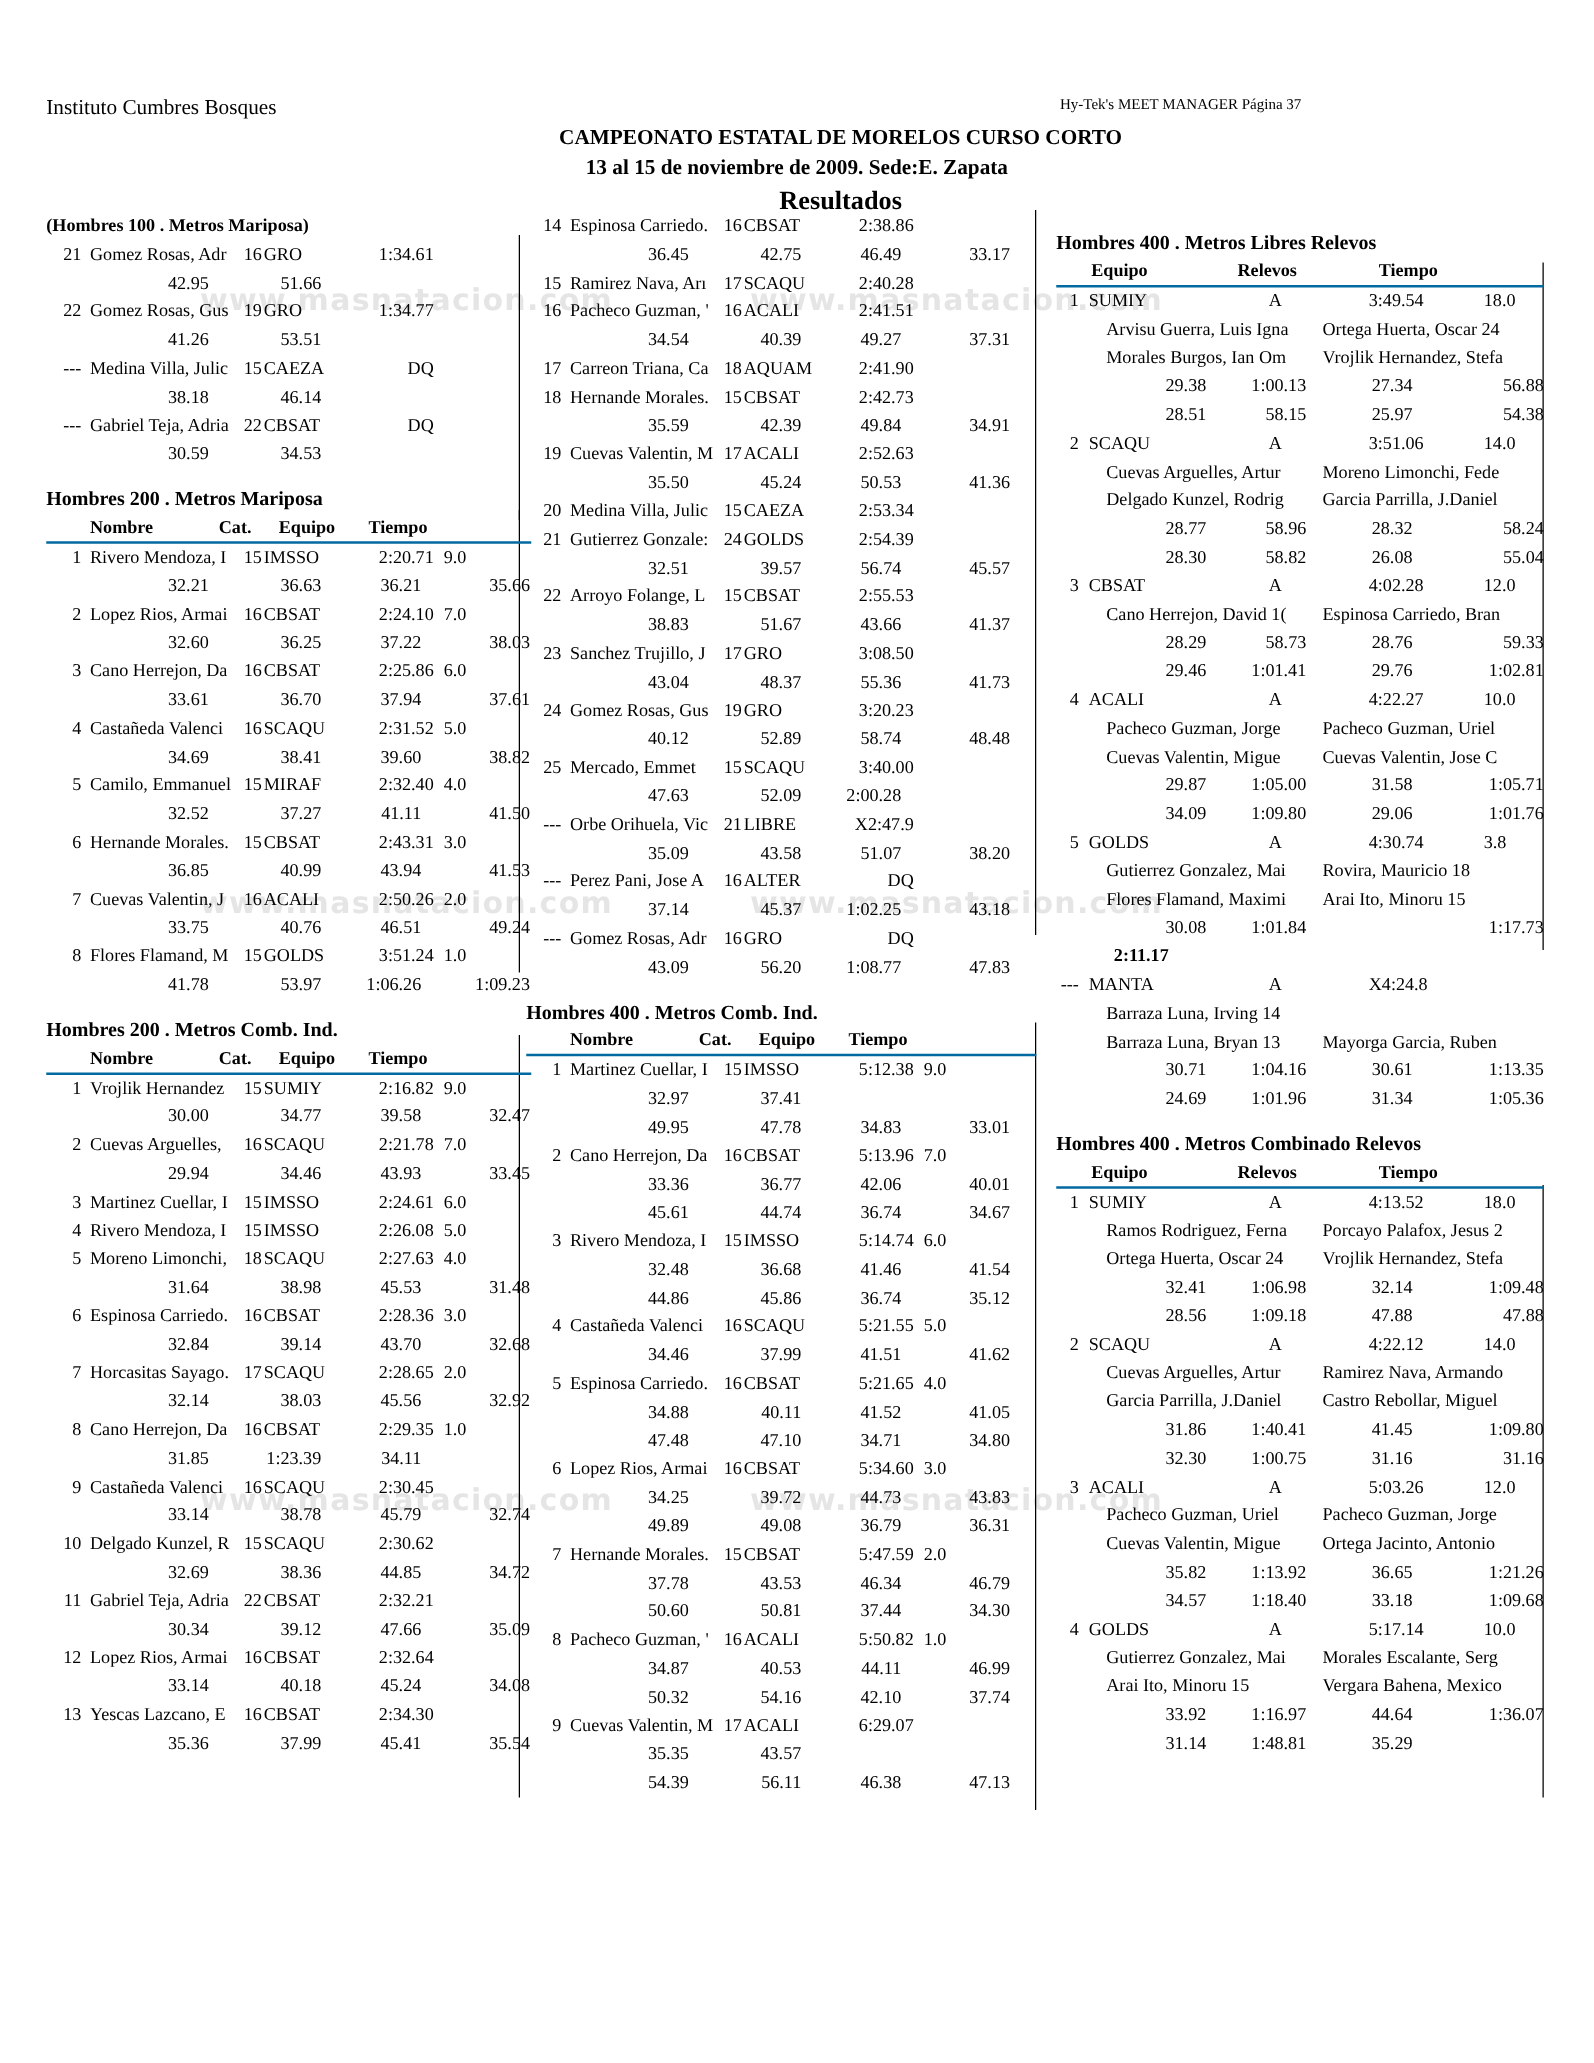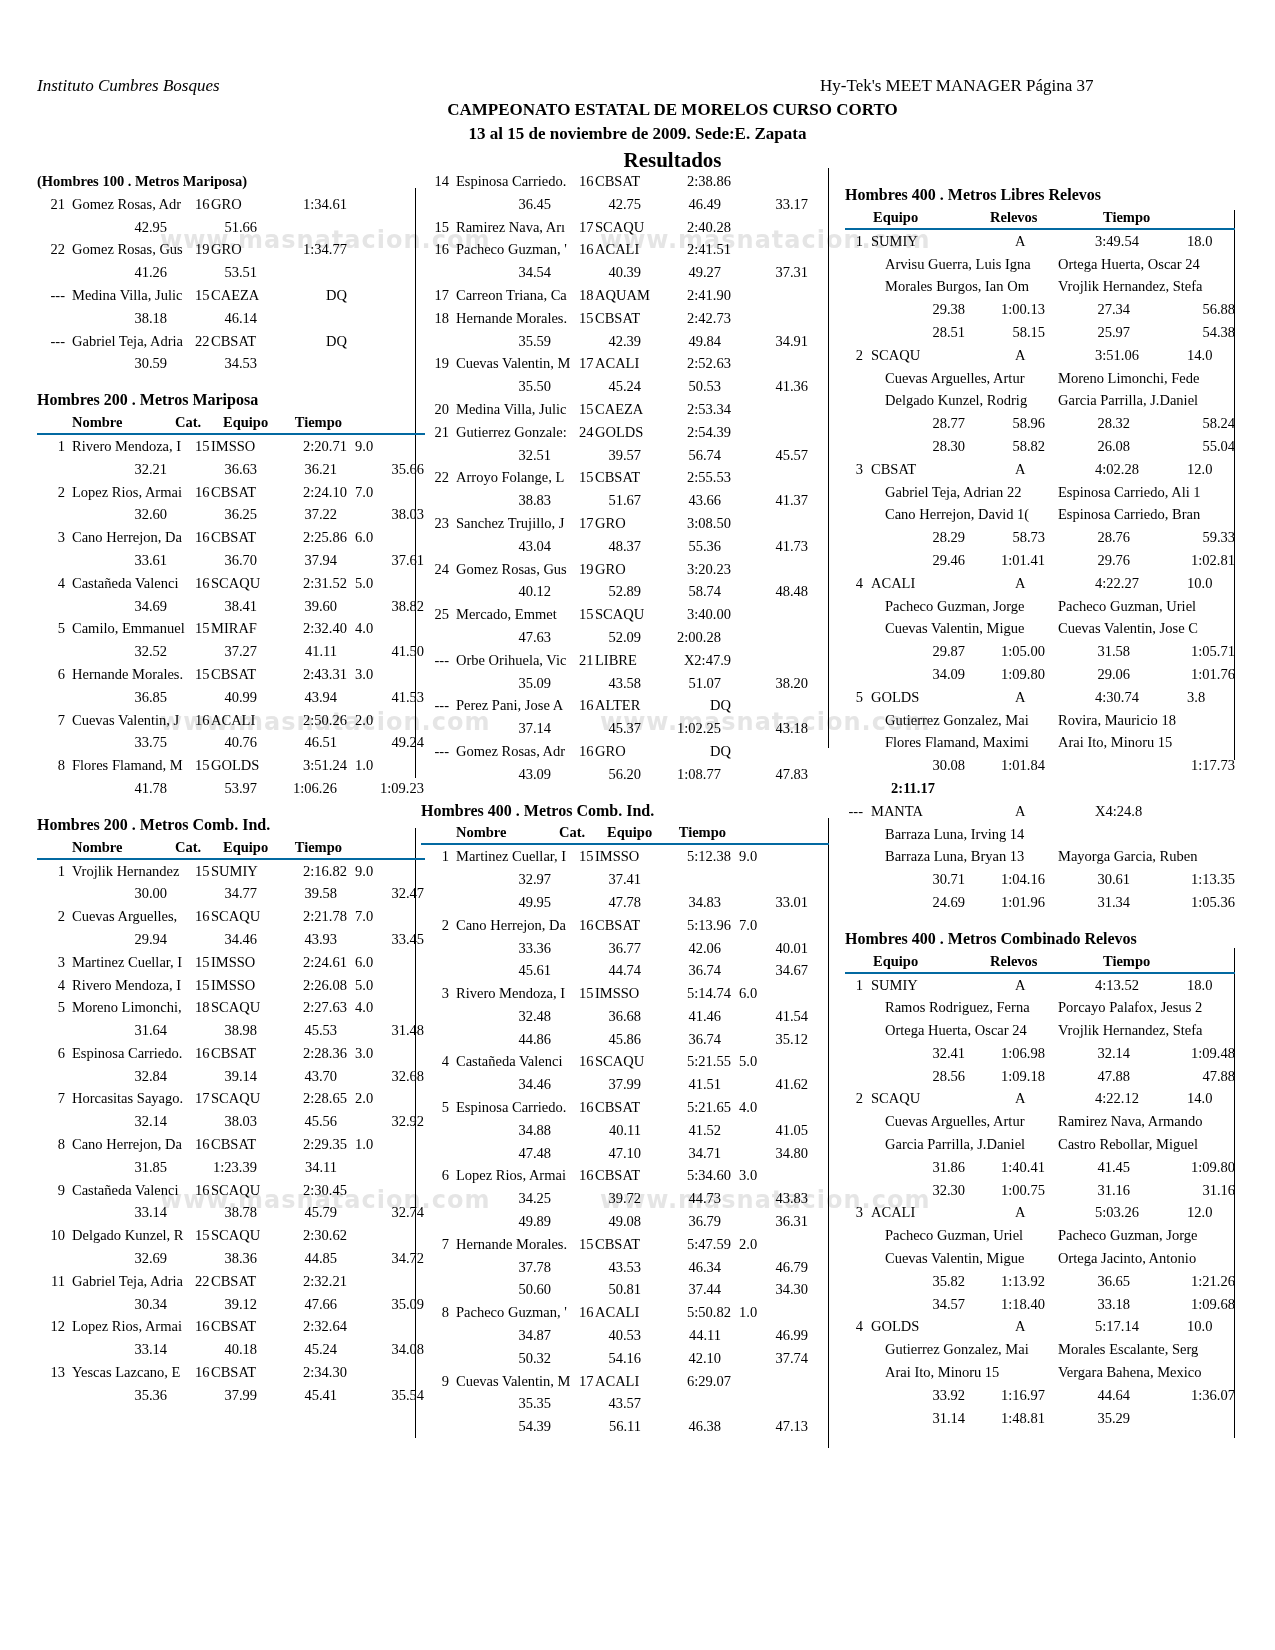--- a/index.html
+++ b/index.html
@@ -1,18 +1,18 @@
 <!DOCTYPE html>
 <html><head>
 <meta charset="utf-8">
 <style>
   html,body{margin:0;padding:0;background:#fff;}
   body{width:1275px;height:1650px;position:relative;overflow:hidden;font-family:"Liberation Serif","DejaVu Serif",serif;color:#000;}
-  .hdr-left{position:absolute;left:37px;top:76px;font-size:17px;font-style:italic;}
-  .hdr-right{position:absolute;left:820px;top:76px;font-size:17px;}
+  .hdr-left{position:absolute;left:37px;top:76px;font-size:17px;}
+  .hdr-right{position:absolute;left:848px;top:76px;font-size:12px;}
   .title1{position:absolute;left:0;width:1275px;top:100px;text-align:center;font-size:17px;font-weight:bold;padding-left:70px;box-sizing:border-box;}
   .title2{position:absolute;left:0;width:1205px;top:124px;text-align:center;font-size:17px;font-weight:bold;padding-left:70px;box-sizing:border-box;}
   .title3{position:absolute;left:0;width:1275px;top:148px;text-align:center;font-size:21px;font-weight:bold;padding-left:70px;box-sizing:border-box;}
   .col{position:absolute;font-size:14.5px;}
   .col1{left:37px;top:170px;width:388px;}
   .col2{left:421px;top:170px;width:408px;}
   .col3{left:845px;top:170px;width:390px;}
   .vline{position:absolute;width:1px;background:#000;}
   .row{position:relative;height:22.8px;line-height:22.8px;white-space:nowrap;}
   .row span{position:absolute;top:0;}
@@ -863,24 +863,20 @@
       <span class="r-s4">55.04</span>
     </div>
     <div class="row">
       <span class="r-num">3</span>
       <span class="r-team">CBSAT</span>
       <span class="r-rel">A</span>
       <span class="r-time">4:02.28</span>
       <span class="r-pts">12.0</span>
     </div>
     <div class="row">
-      <span class="r-sw1">Gabriel Teja, Adrian 22</span>
-      <span class="r-sw2">Espinosa Carriedo, Ali 1</span>
-    </div>
-    <div class="row">
       <span class="r-sw1">Cano Herrejon, David 1(</span>
       <span class="r-sw2">Espinosa Carriedo, Bran</span>
     </div>
     <div class="row">
       <span class="r-s1">28.29</span>
       <span class="r-s2">58.73</span>
       <span class="r-s3">28.76</span>
       <span class="r-s4">59.33</span>
     </div>
     <div class="row">

